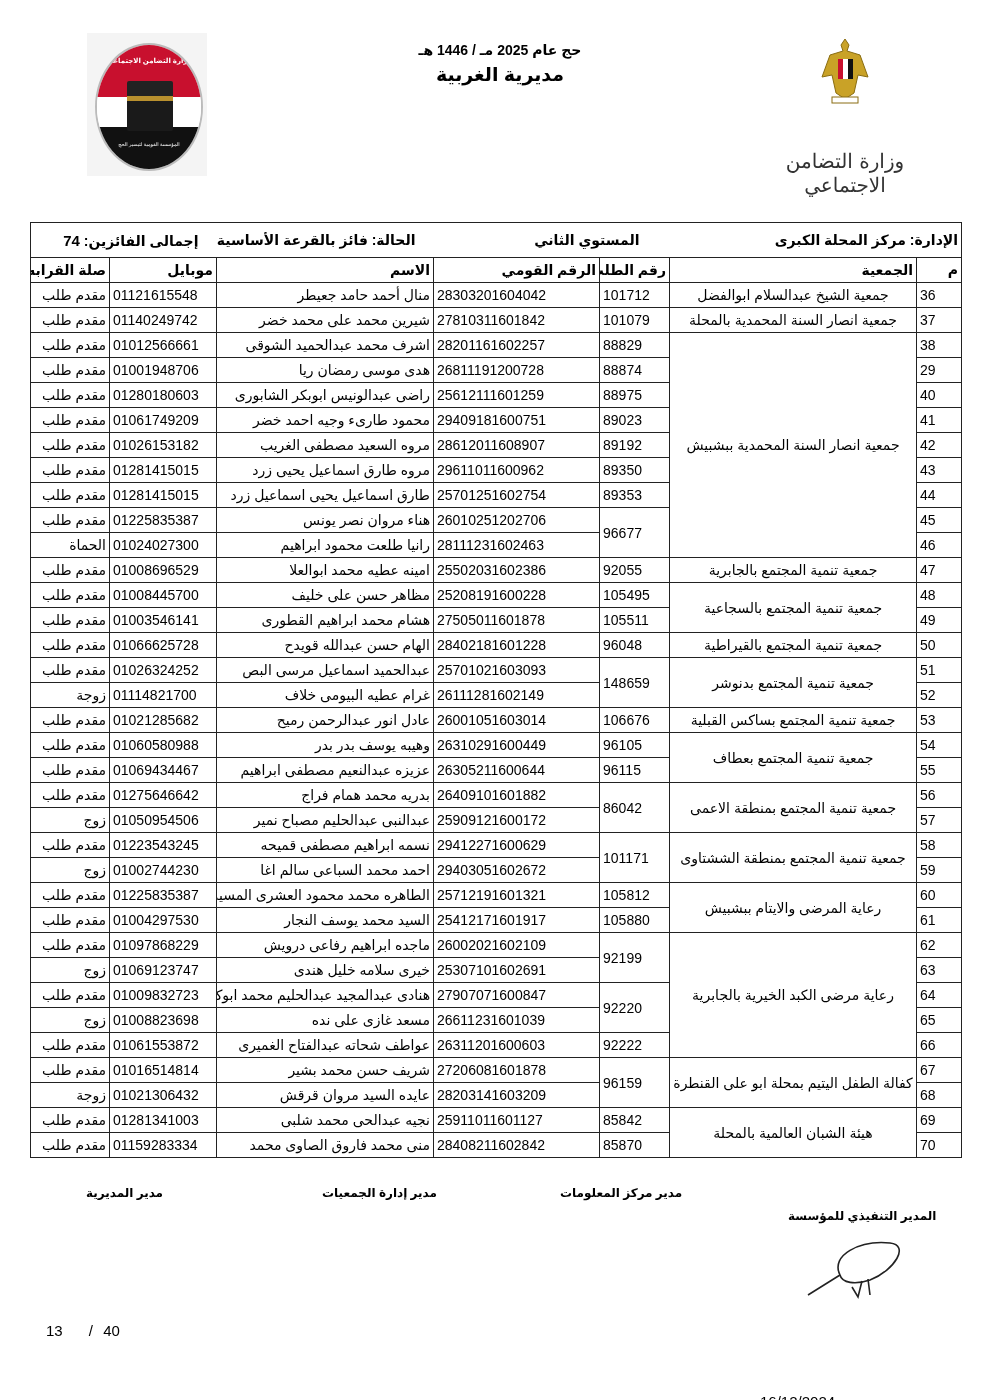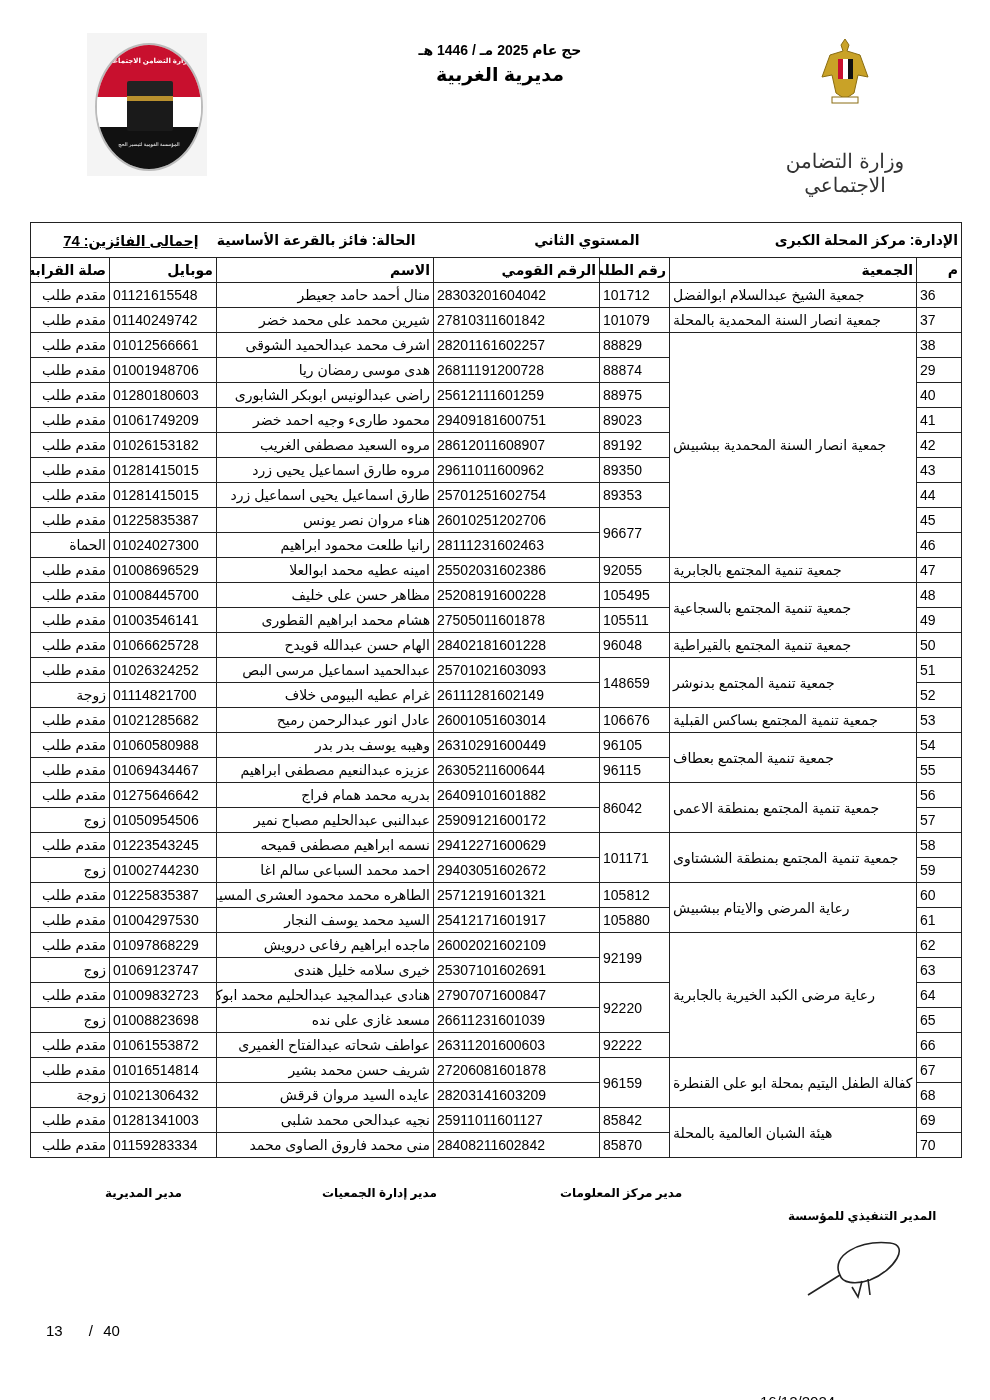--- a/index.html
+++ b/index.html
@@ -27,21 +27,21 @@
   .rl1 { position:absolute; left:0; top:82px; width:170px; font-size:20px; font-weight:bold; }
   .rl2 { position:absolute; left:0; top:114px; width:170px; font-size:20px; font-family:"DejaVu Serif", serif; color:#333; }
   
   table.grid { position:absolute; left:30px; top:222px; width:931px; border-collapse:collapse; direction:rtl; table-layout:fixed; }
   table.grid td, table.grid th { border:1.5px solid #222; padding:0 3px; font-size:14px; white-space:nowrap; overflow:hidden; }
   .info-row td { height:34px; font-size:13px; font-weight:bold; }
   .info-cell { border-left:none !important; border-right:none !important; }
   .hdr-row th { height:24px; font-size:13px; font-weight:bold; text-align:right; }
   .data-row td { height:24px; }
   td.c-idx { text-align:left; font-size:15px; }
-  td.c-org { text-align:left; font-size:13px;margin-top:20px; }
+  td.c-org { text-align:center; font-size:13px;margin-top:20px; }
   td.c-req { text-align:left; font-size:15px; }
   td.c-nid { text-align:left; font-size:15px; }
   td.c-name { text-align:right; font-size:13px; }
   td.c-mob { text-align:left; font-size:15px; }
   td.c-rel { text-align:right; font-size:12px; }
   
   .sig { position:absolute; font-size:12px; font-weight:bold; direction:rtl; white-space:nowrap; }
   .pager { position:absolute; left:46px; top:1322px; font-size:15px; }
   .date { position:absolute; left:760px; top:1393px; font-size:15px; }
 </style>
@@ -91,21 +91,21 @@
       <span>الإدارة:</span>
       <span>مركز المحلة الكبرى</span>
     </td>
     <td colspan="2" class="info-cell" style="text-align:right; padding-right:30px;">
       <span>المستوي الثاني</span>
     </td>
     <td class="info-cell" style="text-align:right; padding-right:18px;">
       <span>الحالة:</span>
       <span>فائز بالقرعة الأساسية</span>
     </td>
-    <td colspan="2" class="info-cell" style="border-left:1.5px solid #222 !important; text-align:right; padding-right:18px;text-decoration:underline;">
+    <td colspan="2" class="info-cell" style="border-left:1.5px solid #222 !important; text-align:right; padding-right:18px;">
       <span>إجمالى الفائزين:</span>
       <span style="font-size:15px;">74</span>
     </td>
   </tr>
   <tr class="hdr-row">
     <th>م</th>
     <th>الجمعية</th>
     <th>رقم الطلب</th>
     <th>الرقم القومي</th>
     <th>الاسم</th>
@@ -398,21 +398,21 @@
         <td class="c-idx">70</td>
         <td class="c-req">85870</td>
         <td class="c-nid">28408211602842</td>
         <td class="c-name">منى محمد فاروق الصاوى محمد</td>
         <td class="c-mob">01159283334</td>
         <td class="c-rel">مقدم طلب</td>
       </tr>
     </tbody>
 </table>
 
-<div class="sig" style="left:105px; top:1186px;">مدير المديرية</div>
+<div class="sig" style="left:86px; top:1186px;">مدير المديرية</div>
 <div class="sig" style="left:322px; top:1186px;">مدير إدارة الجمعيات</div>
 <div class="sig" style="left:560px; top:1186px;">مدير مركز المعلومات</div>
 <div class="sig" style="left:788px; top:1209px;">المدير التنفيذي للمؤسسة</div>
 
 <svg class="abs" style="left:800px; top:1235px;" width="130" height="70" viewBox="0 0 130 70">
   <path d="M8 60 L40 40 M40 40 C30 20, 60 5, 90 8 C110 10, 95 35, 70 45 C55 50, 42 48, 40 40" fill="none" stroke="#222" stroke-width="1.6"></path>
   <path d="M52 52 L58 62 L62 46 M68 44 L70 60" fill="none" stroke="#222" stroke-width="1.6"></path>
 </svg>
 
 <div class="pager">

